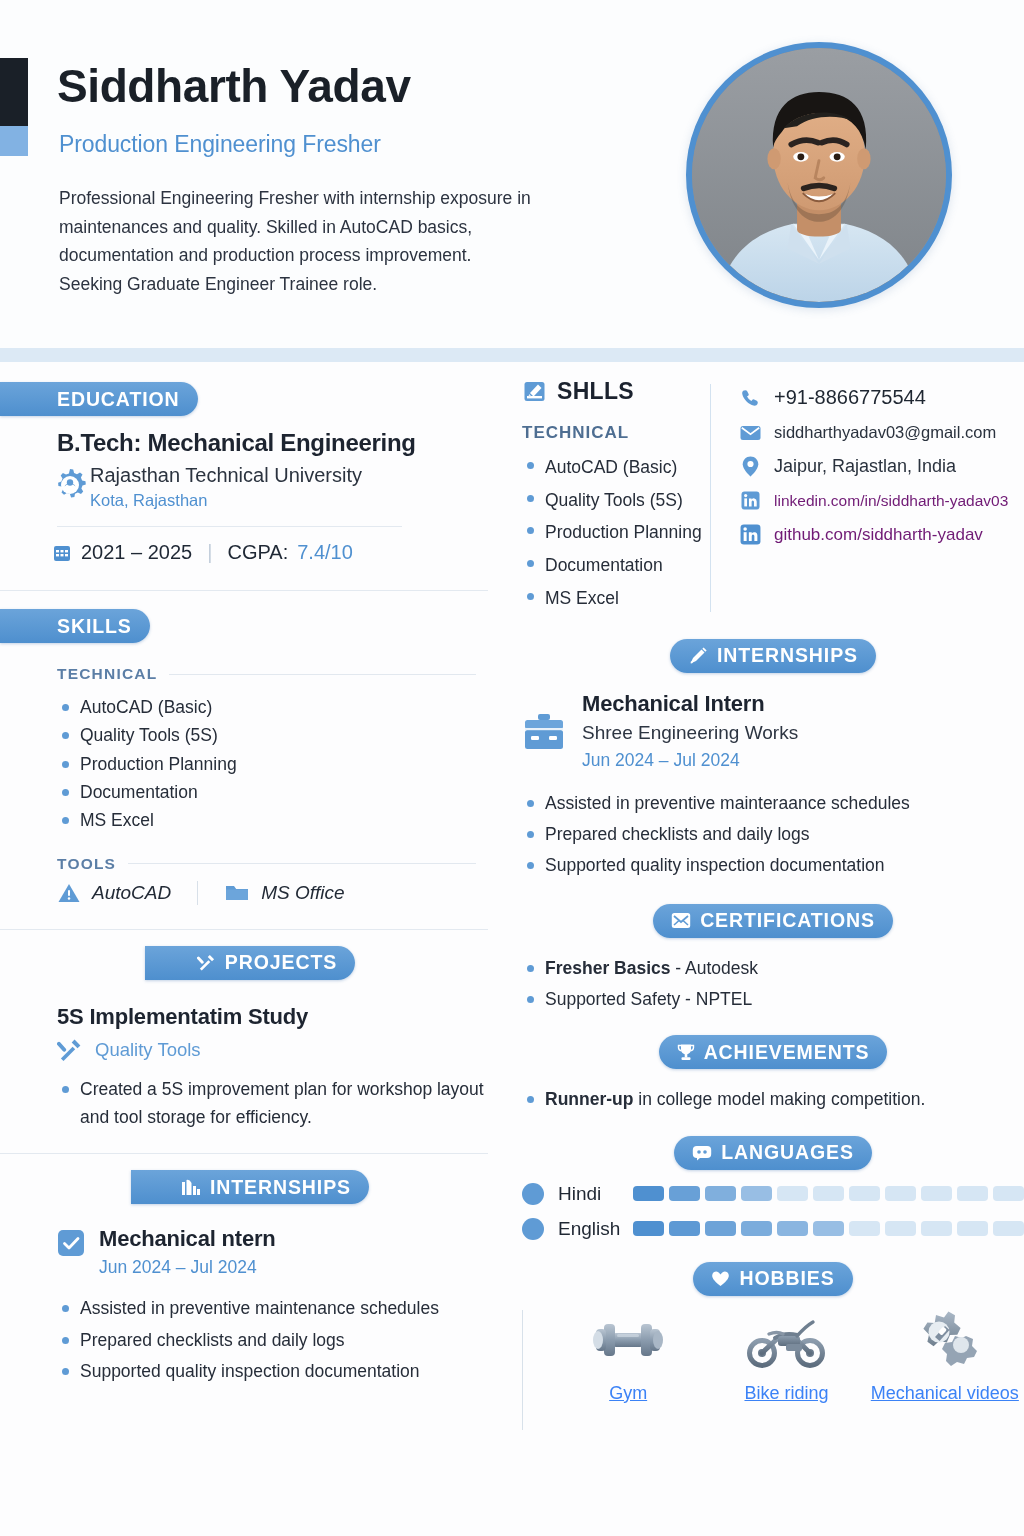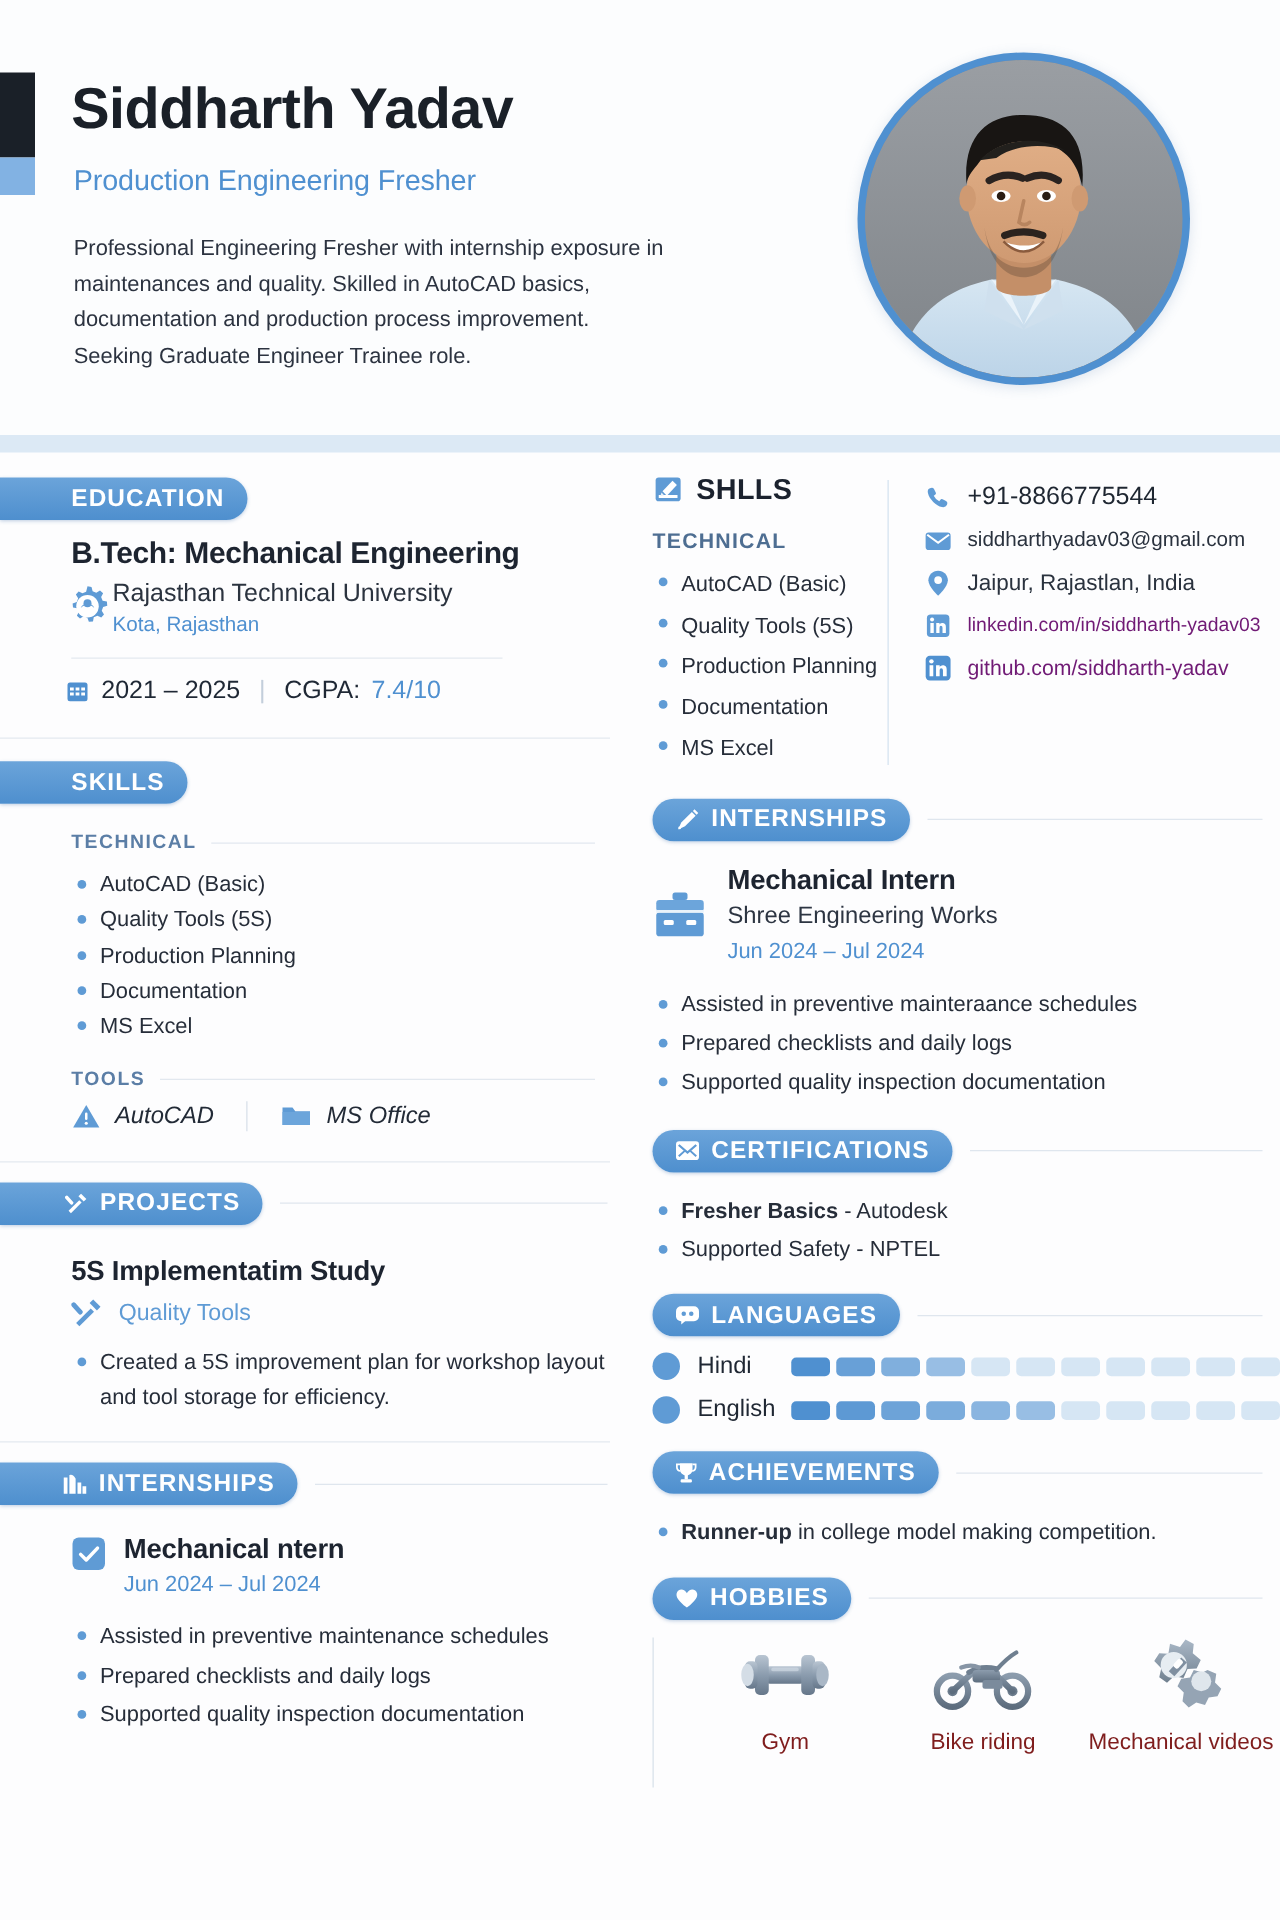--- a/index.html
+++ b/index.html
@@ -51,21 +51,21 @@
     display: inline-flex; align-items: center; gap: 9px;
     background: linear-gradient(180deg,#6ba4da 0%, #4e8fce 100%);
     color: #ffffff; font-weight: 700; font-size: 19.5px; letter-spacing: 0.9px;
     height: 34px; padding: 0 18px 0 18px;
     border-radius: 0 17px 17px 0;
     box-shadow: 0 1px 3px rgba(60,110,170,0.3);
   }
   .badge.inset { border-radius: 17px; }
   .badge .bi { display:flex; align-items:center; }
   .badge svg { display:block; }
-  .badge-row { display: flex; align-items: center; }
+  .badge-row { display: flex; align-items: center; flex-direction: column; }
   .badge-rule { flex: 1; height: 1px; background: #dfe6ee; margin-left: 14px; margin-right: 14px; }
 
   
   .entry-title { font-size: 22px; font-weight: 700; color: #1d2430; letter-spacing: -0.2px; }
   .entry-sub   { font-size: 19px; color: #2d3542; }
   .entry-meta  { font-size: 16px; color: #4f90d0; }
   .subhead {
     font-size: 15.5px; font-weight: 700; letter-spacing: 1.2px;
     color: #5b7ea6; text-transform: uppercase;
   }
@@ -125,21 +125,21 @@
   .lang-dot { width:22px; height:22px; border-radius:50%; background:#5f9bd5; flex:none; }
   .lang-name { font-size:19px; color:#1f2733; margin-left:14px; width: 108px; }
   .segs { display:flex; gap:5px; }
   .seg { width: 31px; height: 15px; border-radius: 4px; background:#d6e6f4; }
 
   
   .hob-wrap { display:flex; margin-top: 14px; padding-left: 12px; }
   .hob-rule { width:1px; background:#d8e1ea; margin-right: 26px; height: 120px; }
   .hobbies { display:flex; flex:1; }
   .hobby { flex:1; display:flex; flex-direction:column; align-items:center; }
-  .hobby-label { margin-top: 10px; font-size: 18px; color:#7f1d1d; text-align:right; line-height:1.3; }
+  .hobby-label { margin-top: 10px; font-size: 18px; color:#3b82f6; text-align:right; line-height:1.3;text-decoration:underline; }
 </style>
 </head>
 <body>
 
 <div class="page">
 
   <div class="header">
     <div class="accent-dark"></div>
     <div class="accent-blue"></div>
 
@@ -501,20 +501,41 @@
         <ul class="bullets tight" style="margin:16px 8px 0 12px;">
           <li><span class="b">Fresher Basics</span><span> - Autodesk</span></li>
           <li><span>Supported Safety - NPTEL</span></li>
         </ul>
       </div>
 
       <div class="sec" style="margin-top:22px;">
         <div class="badge-row" style="padding-left:12px;">
           <div class="badge inset">
             <span class="bi">
+              <svg width="18" height="19" viewBox="0 0 18 19">
+                <path d="M4 1.5 h10 v5 a5 5 0 0 1 -10 0 z" fill="#ffffff"></path>
+                <path d="M4 2.5 H1.5 v2 q0 3 3 3.3" stroke="#ffffff" stroke-width="1.4" fill="none"></path>
+                <path d="M14 2.5 H16.5 v2 q0 3 -3 3.3" stroke="#ffffff" stroke-width="1.4" fill="none"></path>
+                <rect x="7.7" y="11" width="2.6" height="3.5" fill="#ffffff"></rect>
+                <rect x="4.5" y="14.3" width="9" height="2.6" rx="1" fill="#ffffff"></rect>
+              </svg>
+            </span>
+            <span>ACHIEVEMENTS</span>
+          </div>
+          <span class="badge-rule"></span>
+        </div>
+        <ul class="bullets tight" style="margin:16px 8px 0 12px;">
+          <li><span class="b">Runner-up</span><span> in college model making competition.</span></li>
+        </ul>
+      </div>
+
+      <div class="sec" style="margin-top:22px;">
+        <div class="badge-row" style="padding-left:12px;">
+          <div class="badge inset">
+            <span class="bi">
               <svg width="20" height="16" viewBox="0 0 20 16">
                 <rect x="0.8" y="1" width="18.4" height="12" rx="4" fill="#ffffff"></rect>
                 <path d="M5 12.5 L5 15.5 L8.5 12.5 Z" fill="#ffffff"></path>
                 <circle cx="7" cy="7" r="1.8" fill="#5f9bd5"></circle>
                 <circle cx="13" cy="7" r="1.8" fill="#5f9bd5"></circle>
               </svg>
             </span>
             <span>LANGUAGES</span>
           </div>
           <span class="badge-rule"></span>
@@ -548,41 +569,20 @@
               <span class="seg" style="background: rgba(79, 144, 208, 0.75);"></span>
               <span class="seg" style="background: rgba(79, 144, 208, 0.66);"></span>
               <span class="seg" style="background: rgba(79, 144, 208, 0.58);"></span>
               <span class="seg"></span>
               <span class="seg"></span>
               <span class="seg"></span>
               <span class="seg"></span>
               <span class="seg"></span>
             </span>
         </div>
-      </div>
-
-      <div class="sec" style="margin-top:22px;">
-        <div class="badge-row" style="padding-left:12px;">
-          <div class="badge inset">
-            <span class="bi">
-              <svg width="18" height="19" viewBox="0 0 18 19">
-                <path d="M4 1.5 h10 v5 a5 5 0 0 1 -10 0 z" fill="#ffffff"></path>
-                <path d="M4 2.5 H1.5 v2 q0 3 3 3.3" stroke="#ffffff" stroke-width="1.4" fill="none"></path>
-                <path d="M14 2.5 H16.5 v2 q0 3 -3 3.3" stroke="#ffffff" stroke-width="1.4" fill="none"></path>
-                <rect x="7.7" y="11" width="2.6" height="3.5" fill="#ffffff"></rect>
-                <rect x="4.5" y="14.3" width="9" height="2.6" rx="1" fill="#ffffff"></rect>
-              </svg>
-            </span>
-            <span>ACHIEVEMENTS</span>
-          </div>
-          <span class="badge-rule"></span>
-        </div>
-        <ul class="bullets tight" style="margin:16px 8px 0 12px;">
-          <li><span class="b">Runner-up</span><span> in college model making competition.</span></li>
-        </ul>
       </div>
 
       <div class="sec" style="margin-top:22px;">
         <div class="badge-row" style="padding-left:12px;">
           <div class="badge inset">
             <span class="bi">
               <svg width="19" height="17" viewBox="0 0 19 17">
                 <path d="M9.5 16 C2 10.4 0.8 7 1.3 4.7 1.9 2 5.1 0.7 7.3 2.2 8.4 2.9 9.1 3.9 9.5 4.6 9.9 3.9 10.6 2.9 11.7 2.2 13.9 0.7 17.1 2 17.7 4.7 18.2 7 17 10.4 9.5 16 Z" fill="#ffffff"></path>
               </svg>
             </span>

